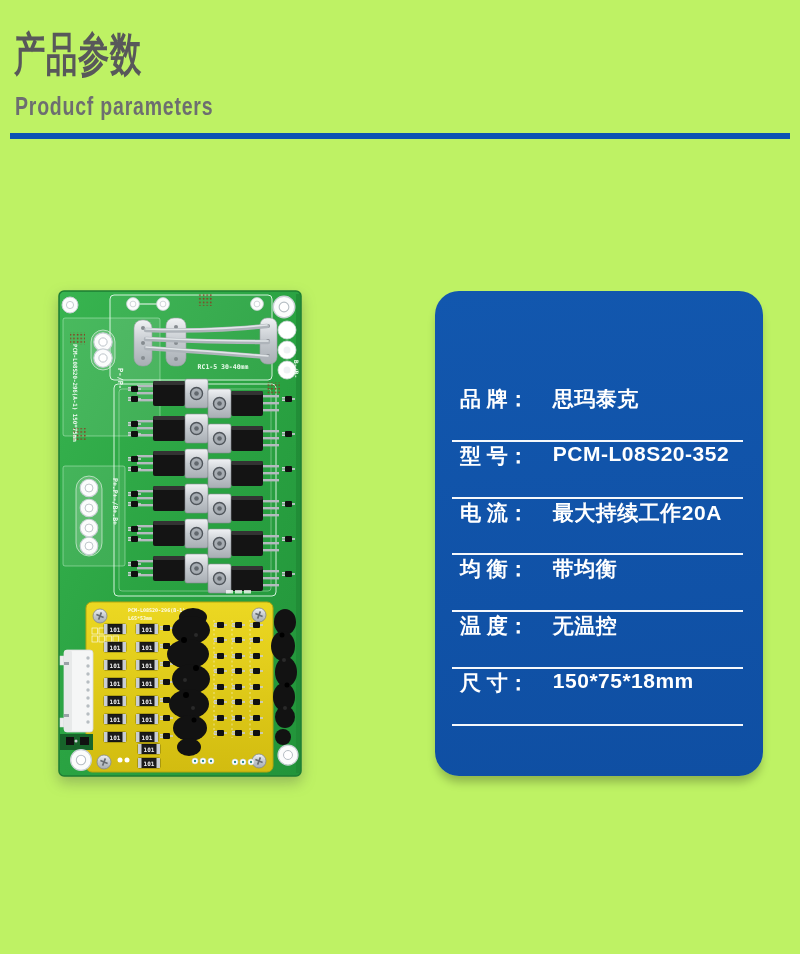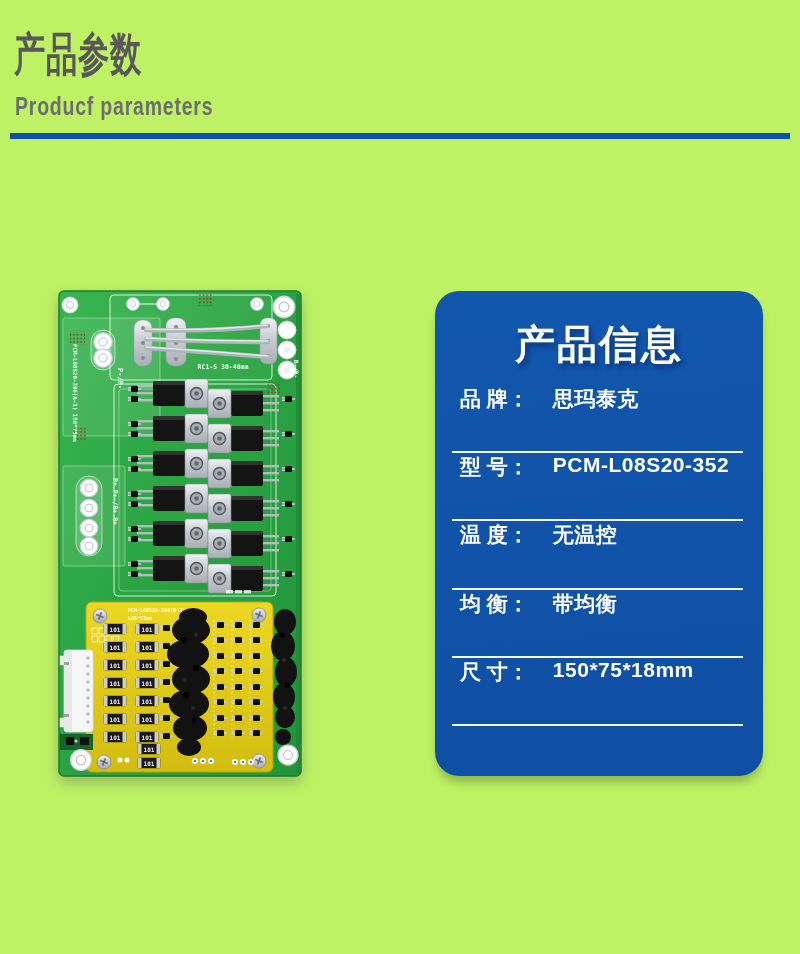--- a/index.html
+++ b/index.html
@@ -340,38 +340,41 @@
       <rect x="22" y="447" width="9" height="8" fill="#111111"></rect>
       <circle cx="18" cy="451" r="1.5" fill="#c9ced3"></circle>
     </g>
     <g>
       <use href="#hole" transform="translate(23,470) scale(1.3)"></use>
       <use href="#hole" transform="translate(230,465) scale(1.25)"></use>
     </g>
   </svg>
 
   <div class="card" style="background:linear-gradient(175deg,#1257ae,#0f4fa3);">
-    <div class="card-title">产品信息</div>
     <div class="card-rows">
       <div class="card-row">
         <span class="row-label">品 牌：</span>
         <span class="row-value">思玛泰克</span>
       </div>
       <div class="card-row">
         <span class="row-label">型 号：</span>
         <span class="row-value">PCM-L08S20-352</span>
       </div>
       <div class="card-row">
+        <span class="row-label">电 流：</span>
+        <span class="row-value">最大持续工作20A</span>
+      </div>
+      <div class="card-row">
+        <span class="row-label">均 衡：</span>
+        <span class="row-value">带均衡</span>
+      </div>
+      <div class="card-row">
         <span class="row-label">温 度：</span>
         <span class="row-value">无温控</span>
       </div>
       <div class="card-row">
-        <span class="row-label">均 衡：</span>
-        <span class="row-value">带均衡</span>
-      </div>
-      <div class="card-row">
         <span class="row-label">尺 寸：</span>
         <span class="row-value">150*75*18mm</span>
       </div>
     </div>
   </div>
 
 </div>
 
 </body></html>

